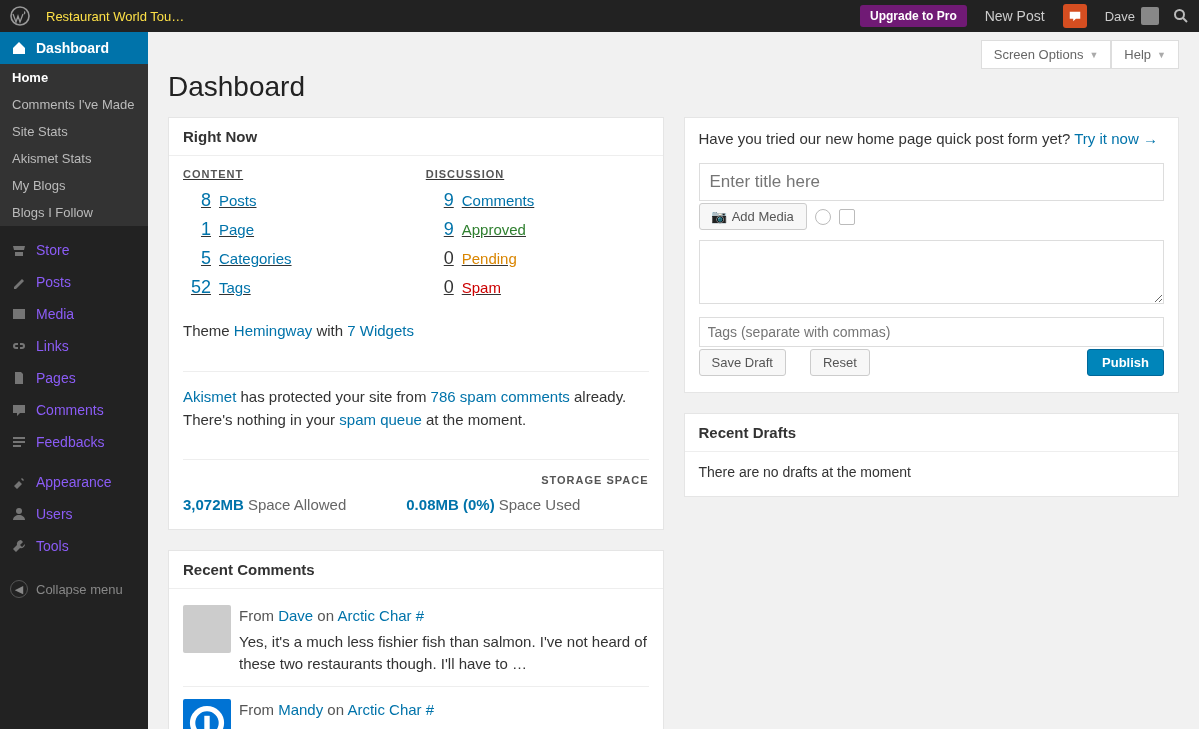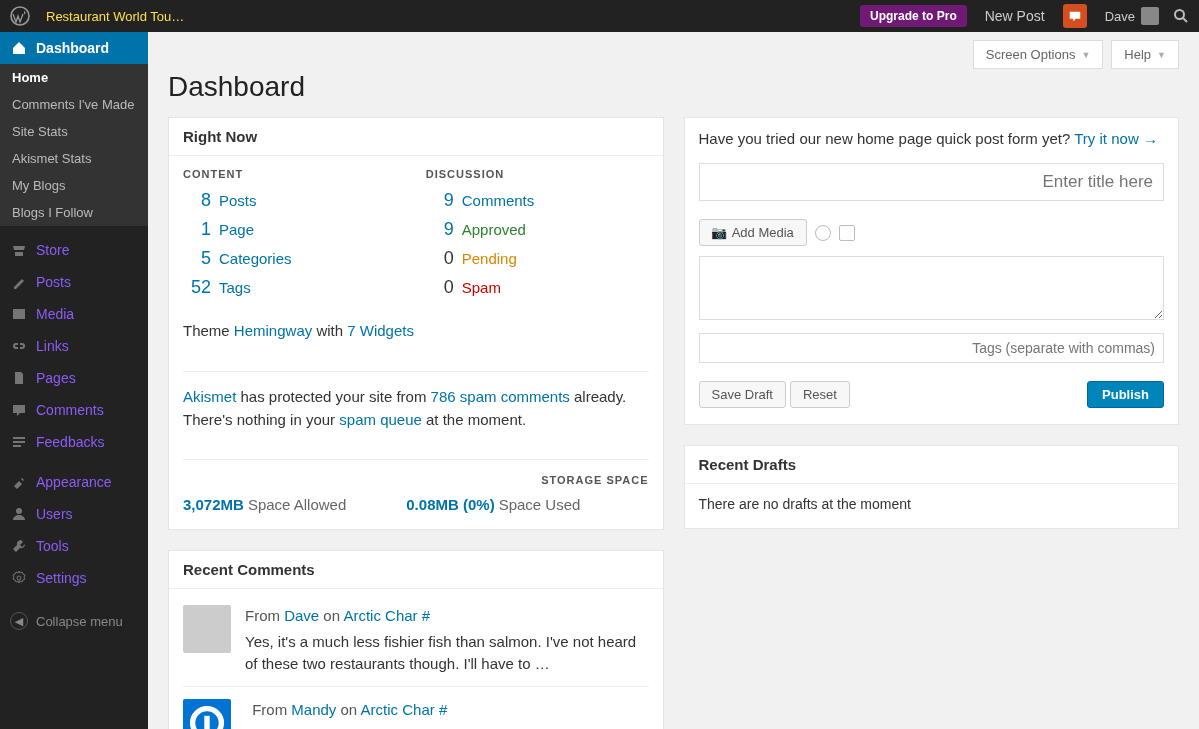--- a/index.html
+++ b/index.html
@@ -28,65 +28,65 @@
 #sidebar .sub { background:#333; }
 #sidebar .sub .menu-item { padding:6px 10px 6px 12px; font-size:13px; color:#bbb; }
 #sidebar .sub .menu-item.current { color:#fff; font-weight:bold; }
 #sidebar .sep { height:8px; }
 #sidebar .collapse { padding:10px; color:#888; cursor:pointer; display:flex; align-items:center; font-size:13px; }
 #sidebar .collapse .ci { width:18px; height:18px; border:1px solid #555; border-radius:10px; display:inline-flex; align-items:center; justify-content:center; margin-right:8px; font-size:11px; }
 
 
 #content { margin-left:148px; padding-top:32px; height:729px; overflow:hidden; }
 #content-inner { padding:8px 20px 20px 20px; height:100%; overflow-y:auto; }
-.top-tabs { display:flex; justify-content:flex-end; gap:8px; margin-bottom:0; }
+.top-tabs { display:flex; justify-content:flex-end; gap:0; margin-bottom:0; }
 .top-tabs .tab { background:#fff; border:1px solid #ddd; padding:6px 12px; font-size:13px; color:#666; cursor:pointer; display:flex; align-items:center; gap:6px; }
 .top-tabs .tab .tri { font-size:9px; color:#aaa; }
 h1.page-title { font-size:28px; font-weight:400; color:#222; margin:2px 0 14px 0; }
 
 .cols { display:flex; gap:20px; }
 .col { flex:1; min-width:0; }
 .postbox { background:#fff; border:1px solid #e5e5e5; margin-bottom:20px; }
 .postbox h3 { font-size:15px; font-weight:600; padding:10px 14px; border-bottom:1px solid #eee; color:#333; }
 .postbox .inside { padding:12px 14px 16px 14px; font-size:14px; }
 
 
 .rn-cols { display:flex; gap:20px; }
-.rn-col { flex:1; }
+.rn-col { flex:1;text-decoration:underline; }
 .rn-col h4 { font-size:11px; letter-spacing:1px; color:#555; margin-bottom:10px; font-weight:600; }
 .rn-row { display:flex; align-items:baseline; margin-bottom:8px; }
 .rn-row .num { width:28px; text-align:right; font-size:18px; color:#0073aa; margin-right:8px; }
 .rn-row .num.black { color:#333; }
 .rn-row .lbl { font-size:15px; color:#0073aa; }
 .rn-row .lbl.green { color:#308030; }
 .rn-row .lbl.orange { color:#d98500; }
 .rn-row .lbl.red { color:#c00; }
 .theme-line { margin-top:16px; font-size:15px; }
 .akismet-block { border-top:1px solid #eee; margin-top:32px; padding-top:14px; font-size:15px; line-height:1.5; }
 .storage-block { border-top:1px solid #eee; margin-top:28px; padding-top:14px; }
 .storage-block h4 { font-size:11px; letter-spacing:1px; color:#555; margin-bottom:10px; font-weight:600;text-align:right; }
 .storage-row { display:flex; gap:60px; font-size:15px; }
 .storage-row .sv { color:#0073aa; font-weight:bold; }
 .storage-row .sl { color:#666; margin-left:4px; }
 
 
 .qp-note { font-size:15px; margin-bottom:16px; }
-.qp-input { width:100%; border:1px solid #ddd; padding:8px 10px; font-size:17px; color:#888; margin-bottom:18px;text-align:right; }
+.qp-input { width:100%; border:1px solid #ddd; padding:8px 10px; font-size:17px; color:#888; margin-bottom:2px; }
 .qp-input.sm { font-size:14px; padding:6px 8px; }
 .qp-textarea { width:100%; height:64px; border:1px solid #ddd; resize:both; margin-bottom:10px; }
 .qp-media-row { display:flex; align-items:center; gap:8px; margin-bottom:10px; }
 .btn { background:#f7f7f7; border:1px solid #ccc; padding:5px 12px; font-size:13px; border-radius:3px; cursor:pointer; color:#555; }
 .btn-primary { background:#0085ba; border:1px solid #006799; color:#fff; font-weight:600; padding:5px 14px; border-radius:3px; cursor:pointer; font-size:13px; }
-.qp-actions { display:flex; gap:4px; align-items:center; }
+.qp-actions { display:flex; gap:24px; align-items:center; }
 .qp-actions .spacer { flex:1; }
 .mini-icon { width:16px; height:16px; border:1px solid #bbb; border-radius:8px; display:inline-block; }
 .mini-icon.sq { border-radius:2px; }
 
 
-.comment-row { display:flex; gap:14px; padding:12px 0; border-top:1px solid #eee;justify-content:space-between; }
+.comment-row { display:flex; gap:8px; padding:12px 0; border-top:1px solid #eee; }
 .comment-row:first-child { border-top:none; padding-top:4px; }
 .comment-row .avatar-img { width:48px; height:48px; background:#ccc; border-radius:2px; flex-shrink:0; }
 .comment-row .avatar-img.blue { background:#0073d4; display:flex; align-items:center; justify-content:center; }
 .comment-row .ctext { font-size:15px; line-height:1.45; }
 .comment-row .chead { margin-bottom:4px; color:#555; }
 
 .simple-text { font-size:15px; }
 
 svg { display:block; }
 </style>
@@ -217,28 +217,20 @@
         <span>Users</span>
       </div>
       <div class="menu-item">
         <span class="mi-icon">
           <svg viewBox="0 0 16 16" width="16" height="16">
             <path d="M10 2a4 4 0 00-4 5L2 11l3 3 4-4a4 4 0 005-4l-3 3-2-2 3-3z" fill="#999"></path>
           </svg>
         </span>
         <span>Tools</span>
       </div>
-      <div class="menu-item">
-        <span class="mi-icon">
-          <svg viewBox="0 0 16 16" width="16" height="16">
-            <path d="M8 10a2 2 0 100-4 2 2 0 000 4zM8 1l1 2 2-1 1 2 2 1-1 2 1 2-2 1-1 2-2-1-1 2-1-2-2 1-1-2-2-1 1-2-1-2 2-1 1-2 2 1z" fill="none" stroke="#999" stroke-width="1"></path>
-          </svg>
-        </span>
-        <span>Settings</span>
-      </div>
     </div>
   <div class="sep"></div>
   <div class="collapse">
     <span class="ci">◀</span>
     <span>Collapse menu</span>
   </div>
 </div>
 
 <div id="content">
   <div id="content-inner">

